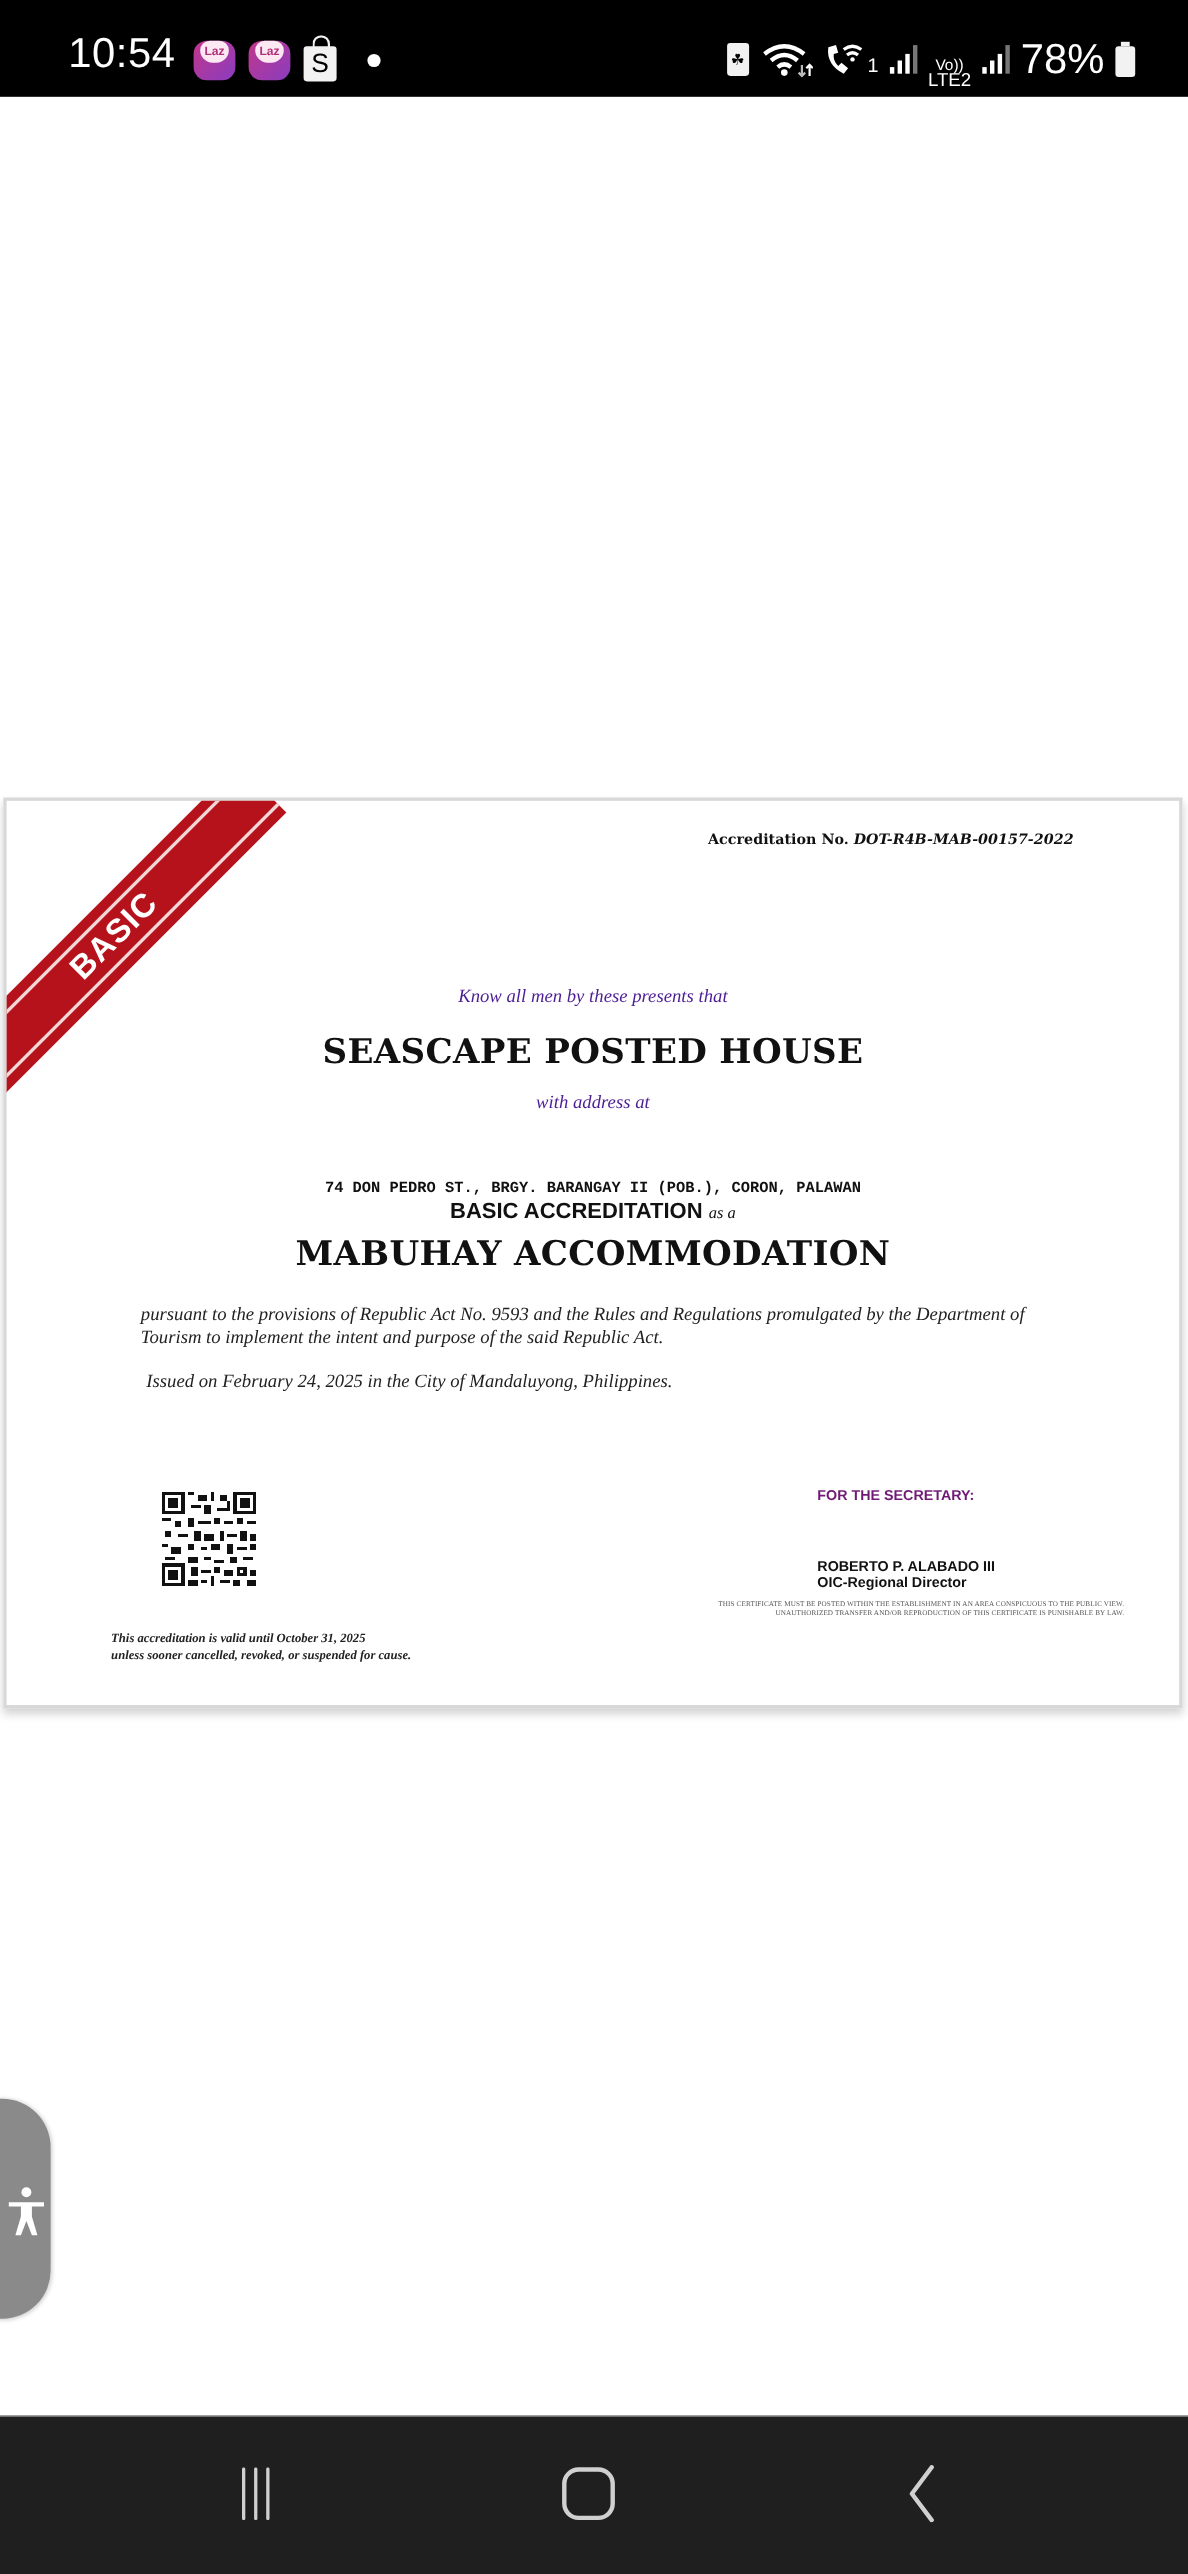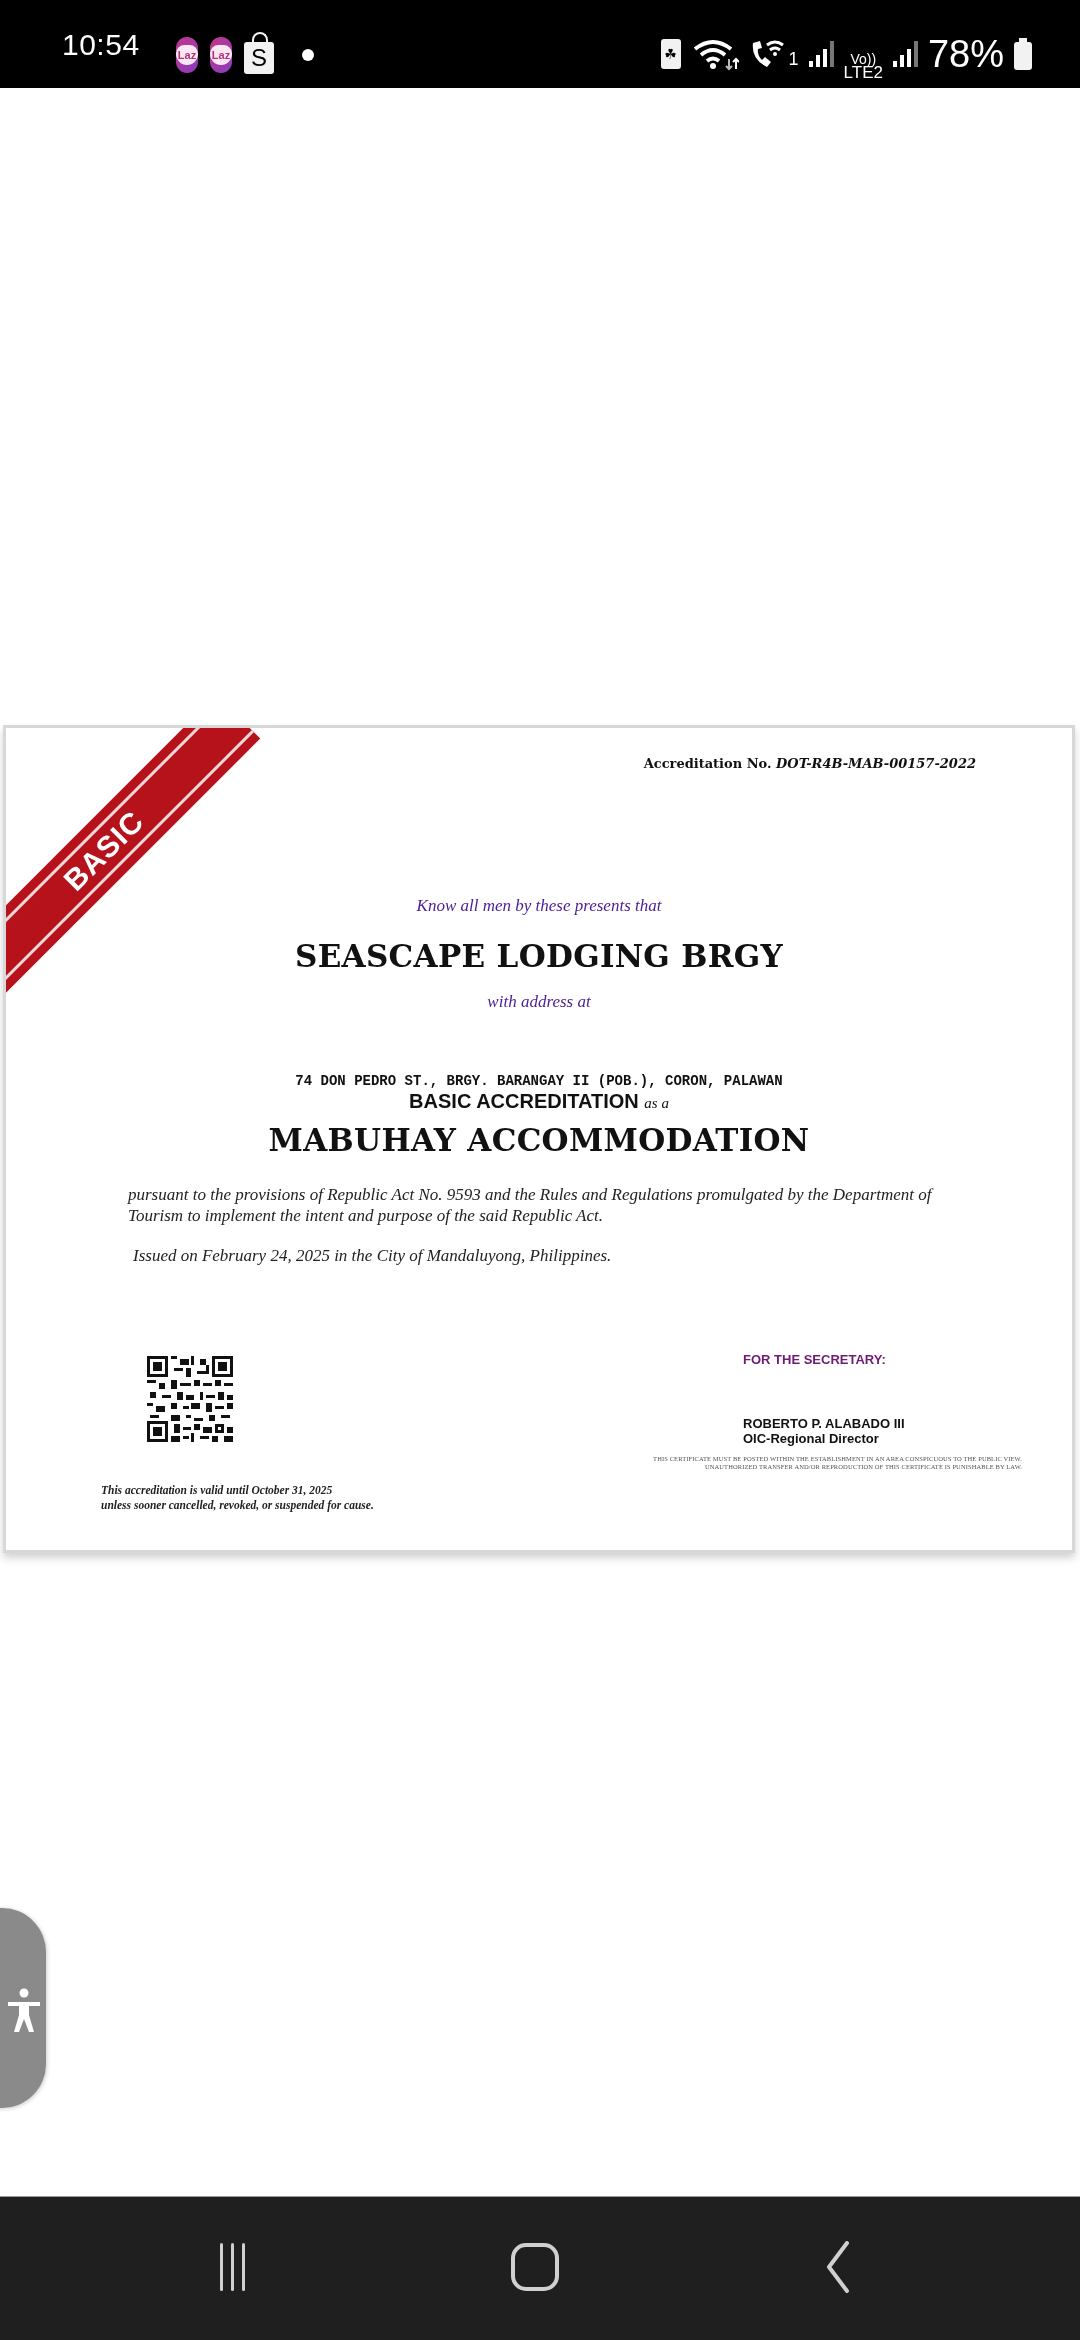--- a/index.html
+++ b/index.html
@@ -6,26 +6,26 @@
   body {
     width: 1080px; height: 2340px; position: relative; overflow: hidden;
     background: #ffffff;
     font-family: "Liberation Sans", sans-serif;
   }
   
   .status-bar {
     position: absolute; left: 0; top: 0; width: 1080px; height: 88px;
     background: #000000; color: #ffffff;
   }
-  .sb-time { position: absolute; left: 62px; top: 28px; font-size: 30px; letter-spacing: 0.5px; }
+  .sb-time { position: absolute; left: 62px; top: 28px; font-size: 38px; letter-spacing: 0.5px; }
   .sb-notif { position: absolute; left: 176px; top: 36px; display: flex; align-items: center; gap: 12px; }
   .laz-icon {
-    width: 22px; height: 36px; border-radius: 12px;
+    width: 38px; height: 36px; border-radius: 12px;
     background: linear-gradient(135deg, #c2368a, #8a3dc0);
-    display: flex; align-items: center; justify-content: center;
+    display: flex; align-items: flex-start; justify-content: center;
   }
   .laz-icon span {
     background: #fbe8f3; color: #b0307a; font-size: 11px; font-weight: bold;
     width: 26px; height: 20px; border-radius: 10px 10px 13px 13px; text-align: center; line-height: 20px;
   }
   .shop-icon {
     width: 30px; height: 32px; background: #f2f2f2; border-radius: 3px; margin-top: 6px;
     color: #000; font-size: 24px; text-align: center; line-height: 32px; position: relative;
   }
   .shop-icon::before {
@@ -165,21 +165,21 @@
   <div class="ribbon">
     <span class="ribbon-text">BASIC</span>
   </div>
 
   <div class="accr-no">
     <span>Accreditation No.</span>
     <em>DOT-R4B-MAB-00157-2022</em>
   </div>
 
   <div class="center script t-know">Know all men by these presents that</div>
-  <div class="center t-name">SEASCAPE LODGING BRGY</div>
+  <div class="center t-name">SEASCAPE POSTED HOUSE</div>
   <div class="center script t-with">with address at</div>
   <div class="center t-addr">74 DON PEDRO ST., BRGY. BARANGAY II (POB.), CORON, PALAWAN</div>
   <div class="center t-basic">
     <span>BASIC ACCREDITATION</span>
     <span class="asa">as a</span>
   </div>
   <div class="center t-mabuhay">MABUHAY ACCOMMODATION</div>
 
   <div class="script t-pursuant">pursuant to the provisions of Republic Act No. 9593 and the Rules and Regulations promulgated by the Department of Tourism to implement the intent and purpose of the said Republic Act.</div>
   <div class="script t-issued">Issued on February 24, 2025 in the City of Mandaluyong, Philippines.</div>

